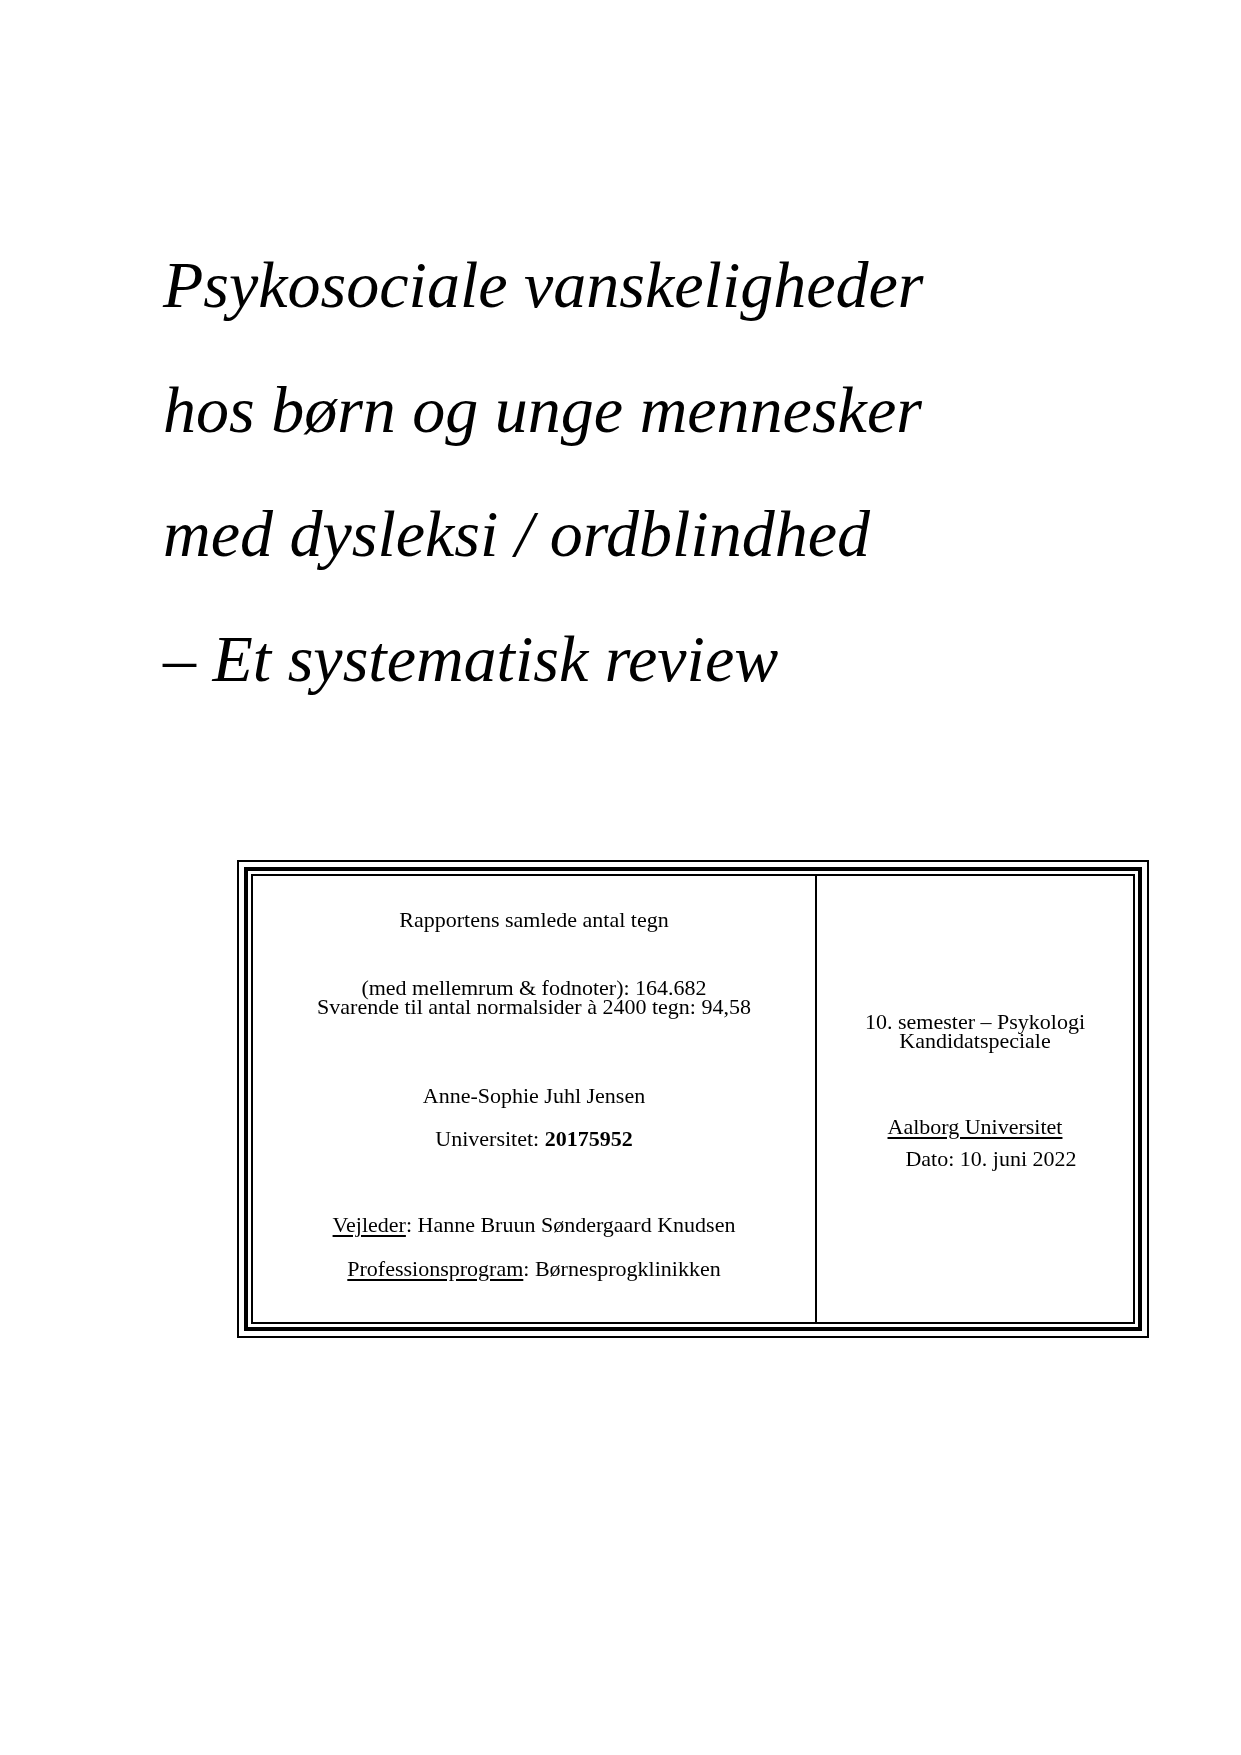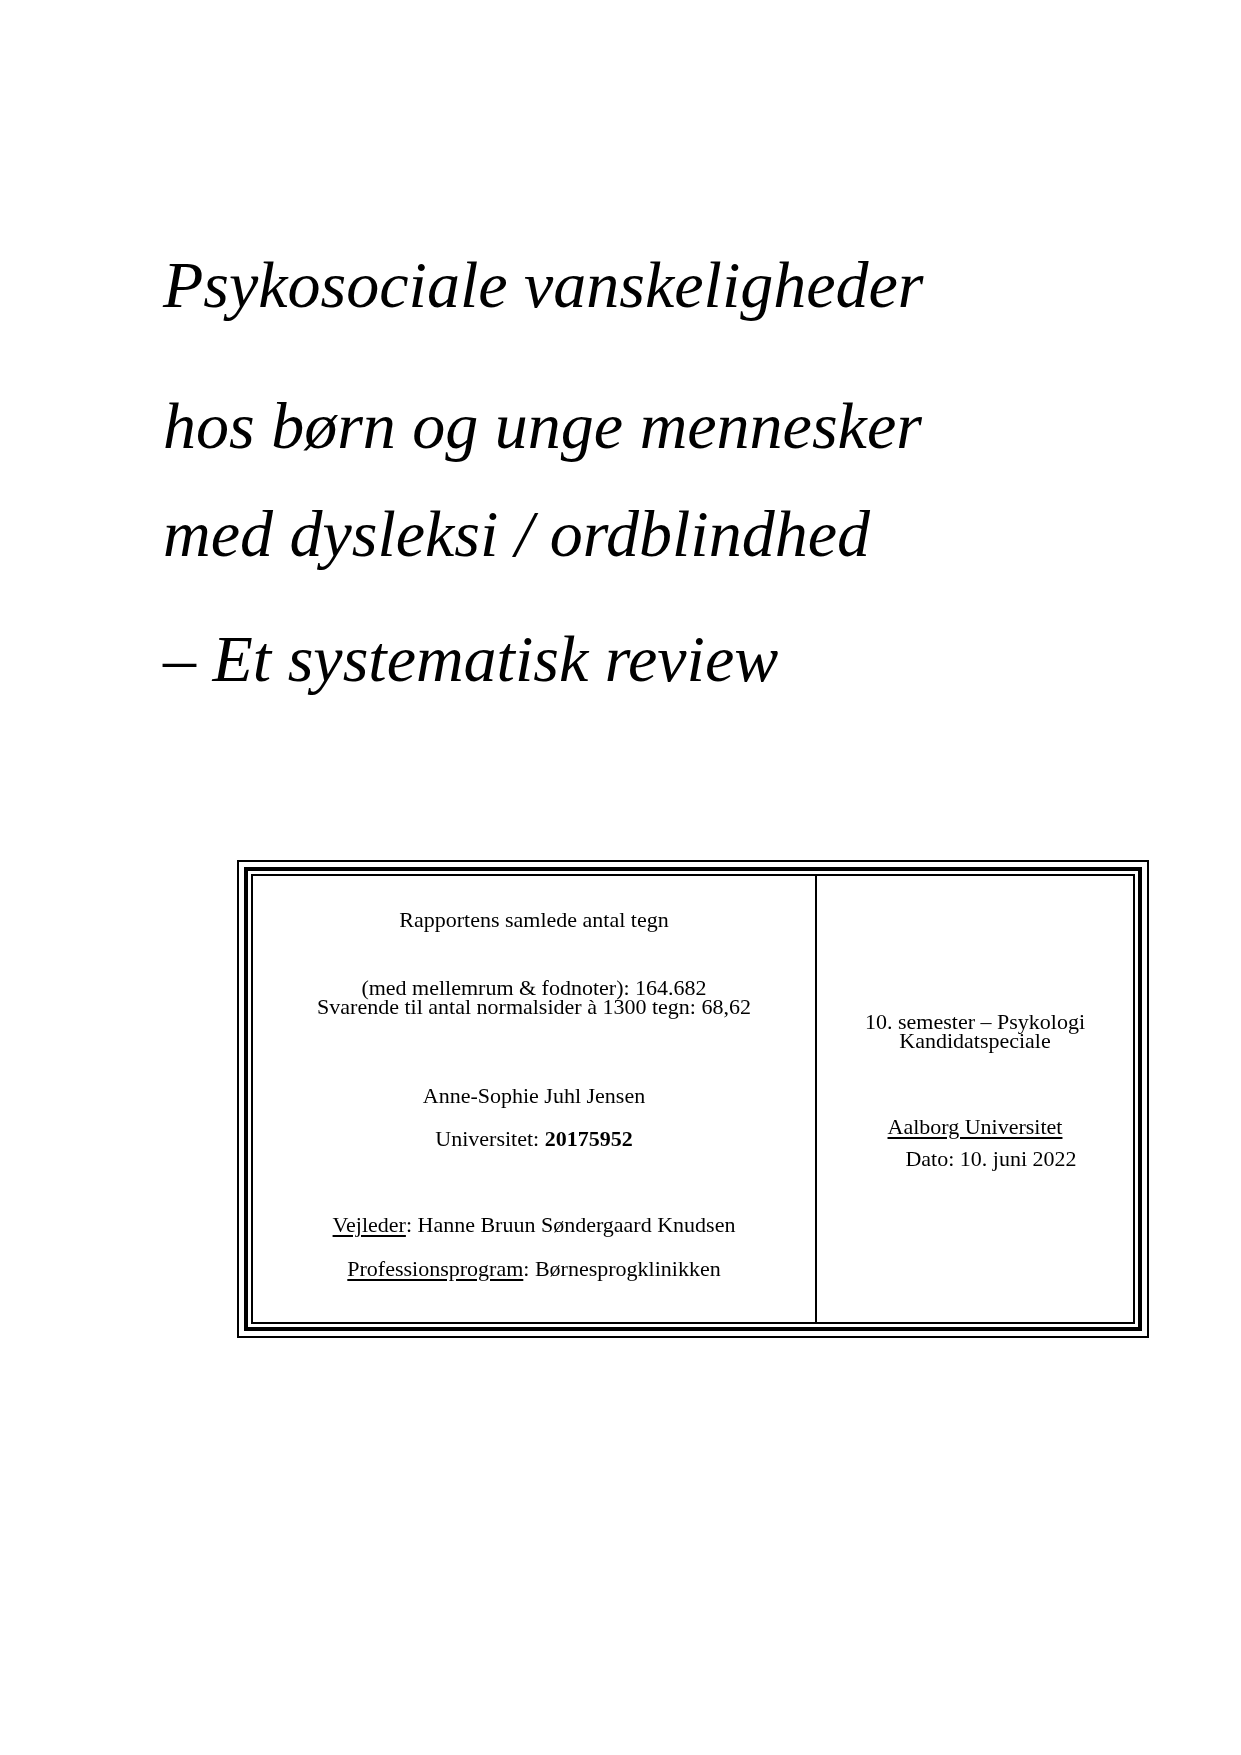--- a/index.html
+++ b/index.html
@@ -26,21 +26,21 @@
       left: 0;
       width: 1000px;
       text-align: left;
       font-style: italic;
       font-size: 66px;
       line-height: 66px;
       white-space: nowrap;
     }
     
     .tl-1 { top: 252px; }
-    .tl-2 { top: 377px; margin-top: 16px; }
+    .tl-2 { top: 377px; }
     .tl-3 { top: 501px; }
     .tl-4 { top: 626px; }
 
     .info-box {
       position: absolute;
       left: 237px;
       top: 860px;
       width: 912px;
       height: 478px;
       box-sizing: border-box;
@@ -101,21 +101,21 @@
 </div>
 
 <div class="info-box">
   <div class="info-box-mid">
     <div class="info-box-inner">
 
       <div class="col col-left">
 
         <div class="bline" style="top:31px;">Rapportens samlede antal tegn</div>
         <div class="bline" style="top:70px;margin-top:29px;">(med mellemrum &amp; fodnoter): 164.682</div>
-        <div class="bline" style="top:118px;">Svarende til antal normalsider à 1300 tegn: 68,62</div>
+        <div class="bline" style="top:118px;">Svarende til antal normalsider à 2400 tegn: 94,58</div>
         <div class="bline" style="top:207px;">Anne-Sophie Juhl Jensen</div>
         <div class="bline" style="top:250px;"><span>Universitet: </span><span class="b">20175952</span></div>
         <div class="bline" style="top:380px;"><span class="u">Professionsprogram</span><span>: Børnesprogklinikken</span></div>
         <div class="bline" style="top:336px;"><span class="u">Vejleder</span><span>: Hanne Bruun Søndergaard Knudsen</span></div>
       </div>
 
       <div class="col-divider"></div>
 
       <div class="col col-right">
         <div class="bline" style="top:109px;margin-top:24px;">10. semester – Psykologi</div>

